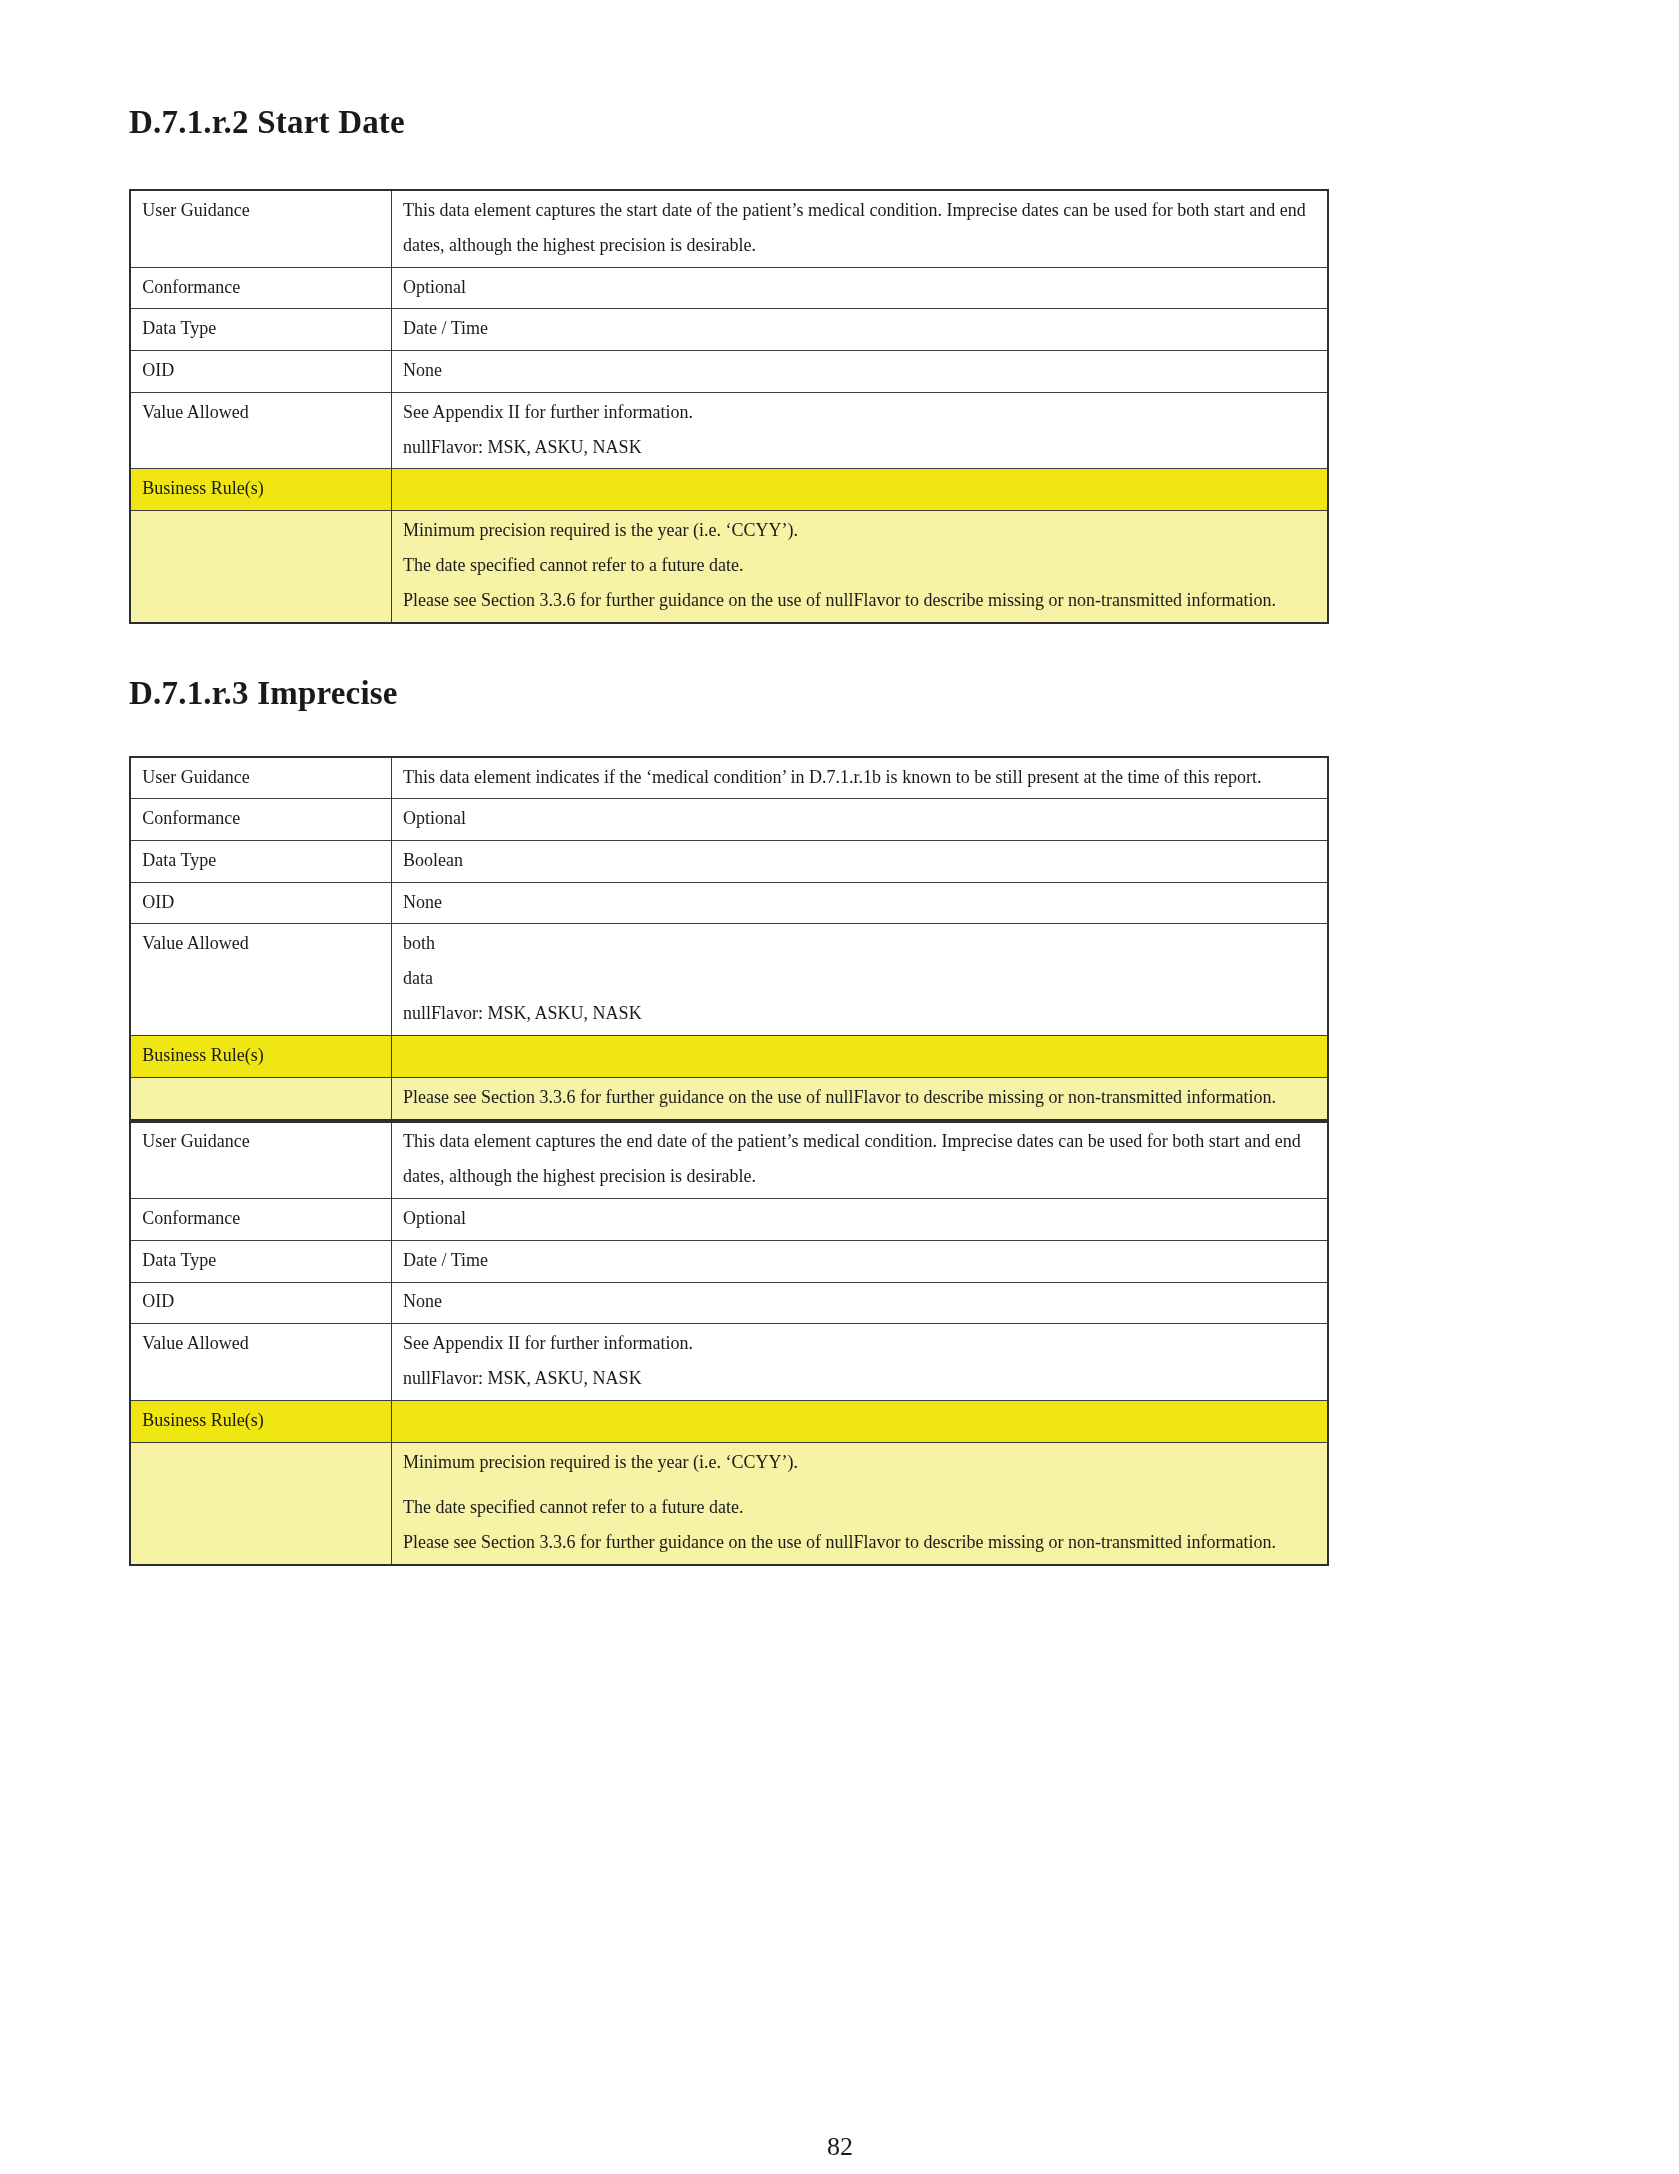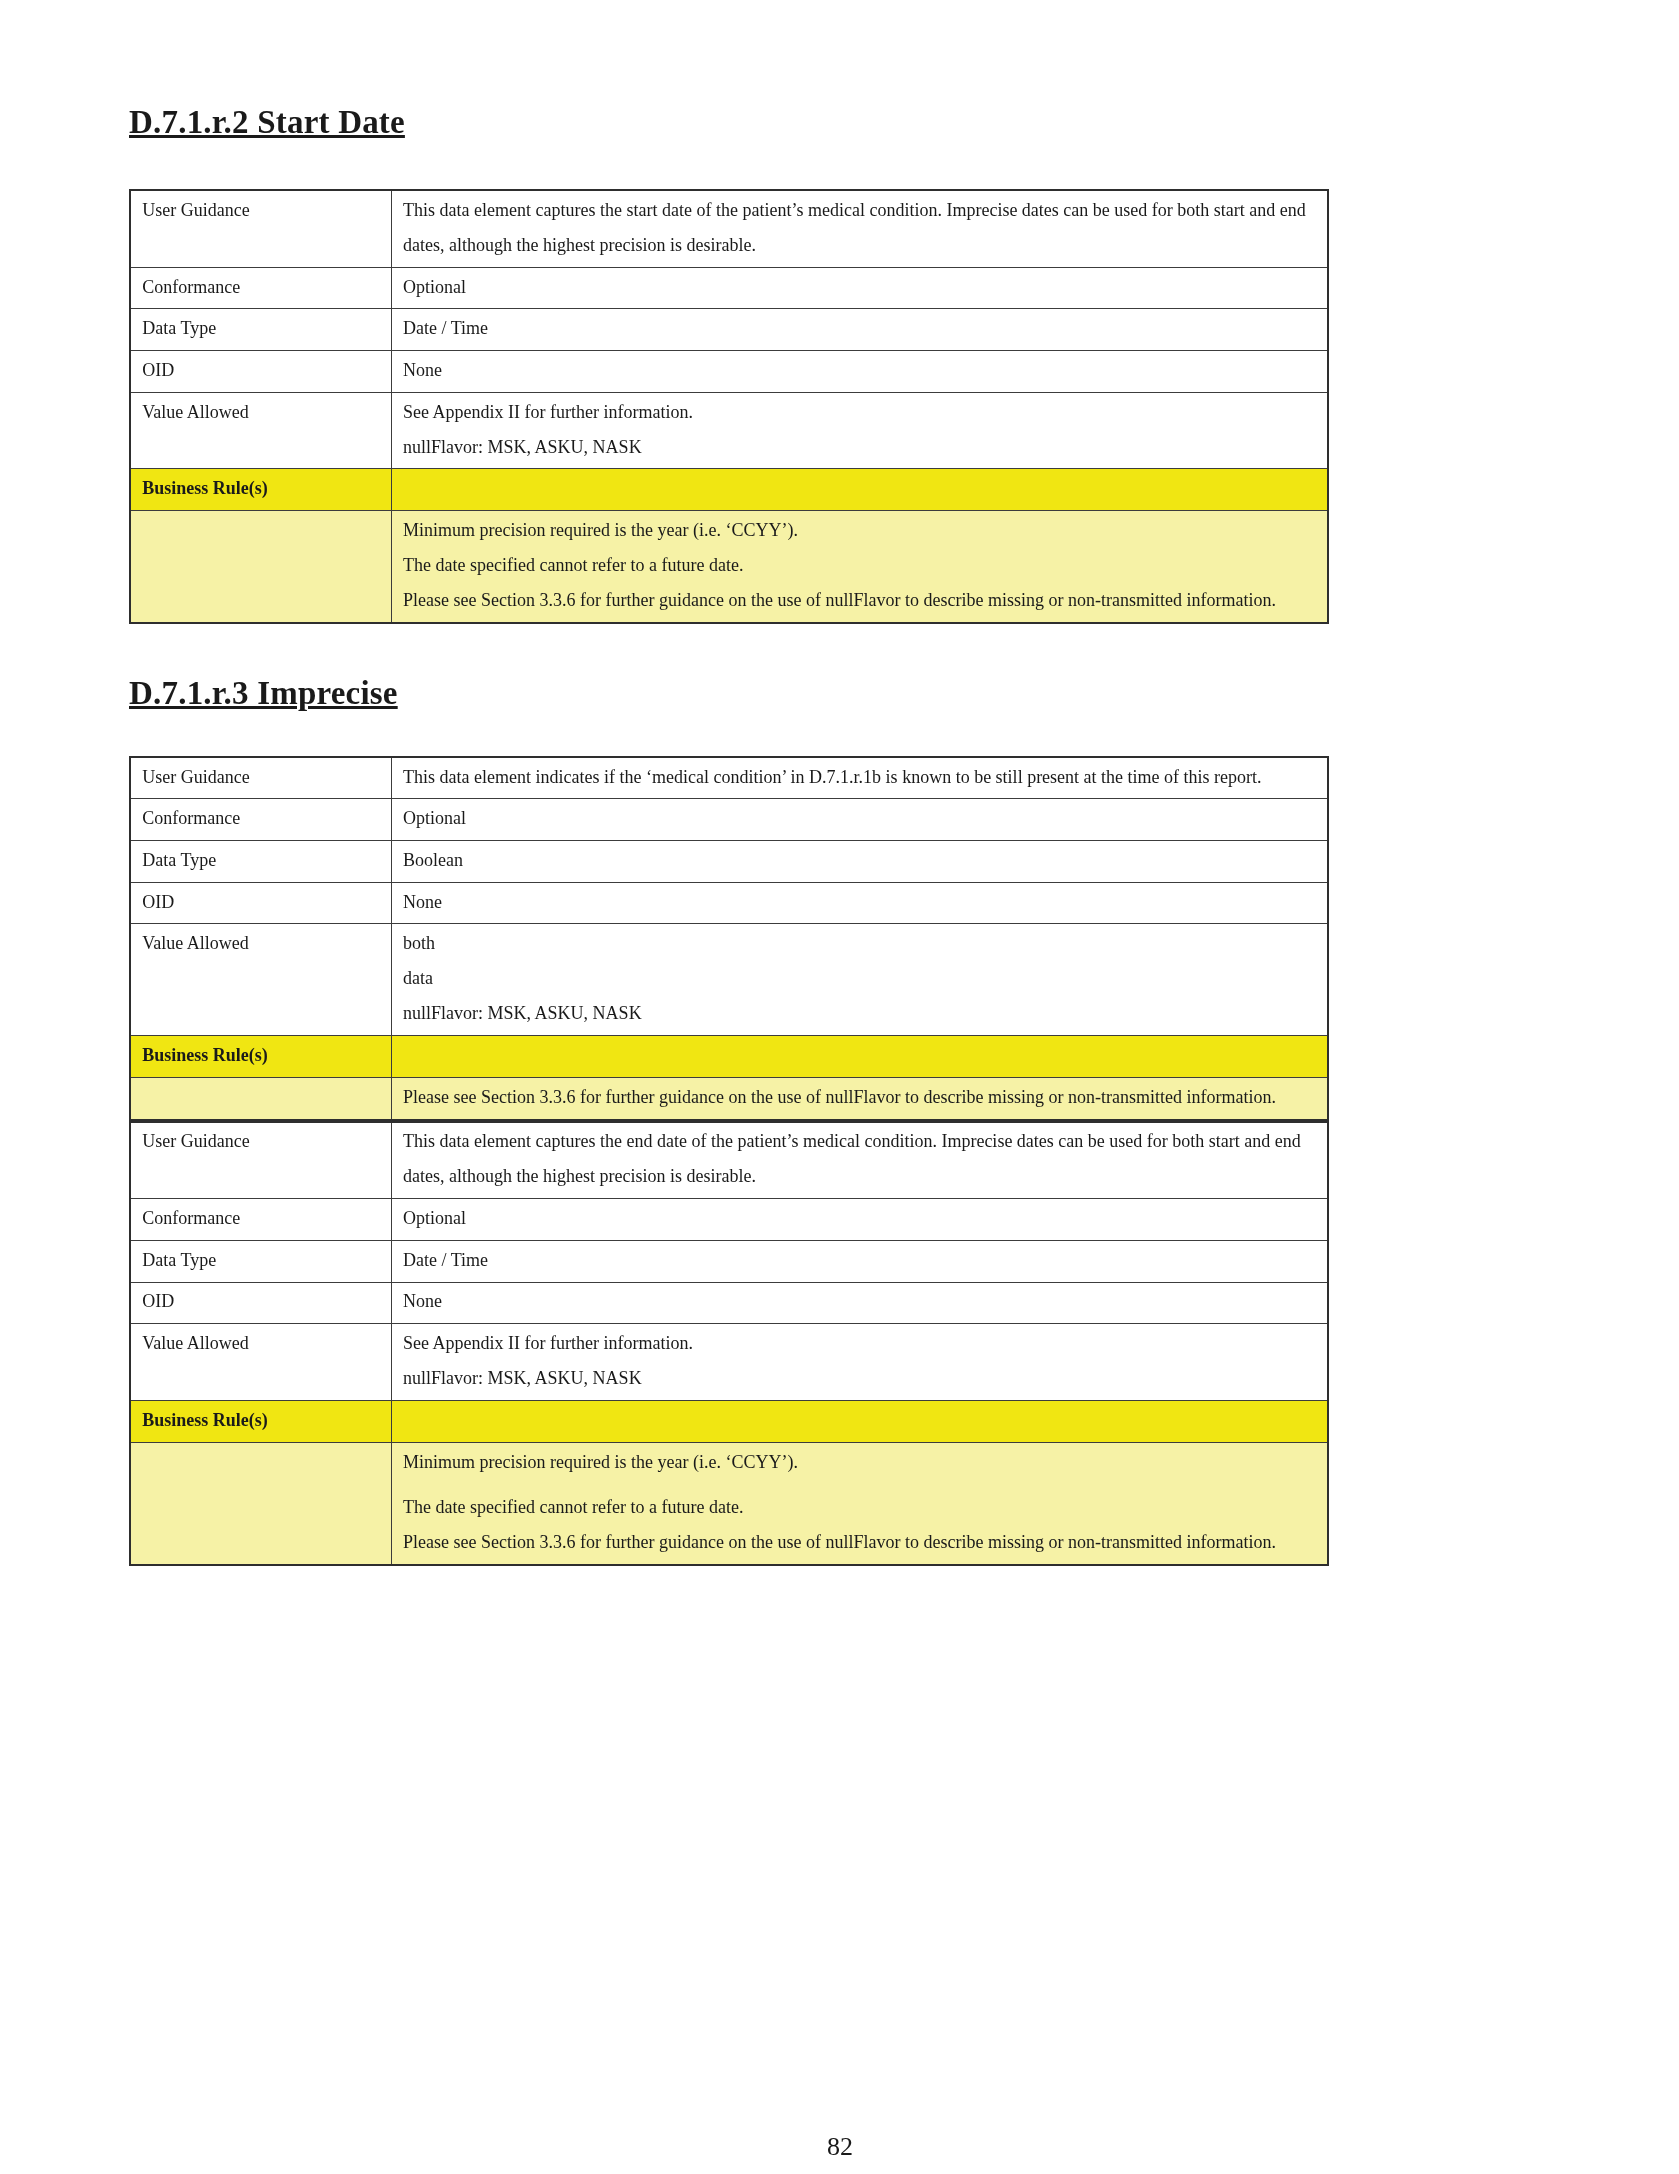--- a/index.html
+++ b/index.html
@@ -17,21 +17,20 @@
     left: 129px;
     top: 0;
     width: 1200px;
   }
   .section-title {
     font-size: 33px;
     font-weight: 700;
     line-height: 1.15;
     margin: 0;
     letter-spacing: 0.2px;
-    text-decoration: underline;
   }
   .section-1 .section-title { margin-top: 104px; margin-bottom: 47px; }
   .section-2 .section-title, .section-3 .section-title { margin-top: 51px; margin-bottom: 43px; }
 
   table.spec-table {
     border-collapse: collapse;
     width: 100%;
     table-layout: fixed;
     border: 2.8px solid #2e2e2e;
   }
@@ -40,21 +39,21 @@
     vertical-align: top;
     font-size: 18px;
     line-height: 35px;
     padding: 1.9px 7.5px 3.8px 11.3px;
     word-wrap: break-word;
   }
   td.label-cell { width: 241px; }
   td.value-cell { padding-left: 9.4px; padding-right: 9.4px; }
 
   tr.business-header td { background: #F0E612; }
-  tr.business-header td.label-cell { font-weight: 700; }
+  tr.business-header td.label-cell { font-weight: 400; }
   tr.business-body td { background: #F6F2A6; margin-top: 28px; }
 
   .line { display: block; }
   .rules .rule { display: block; }
   .rules.spaced .rule:first-child { margin-bottom: 10.4px; }
 
   .footer {
     position: absolute;
     left: 0;
     top: 2107px;

